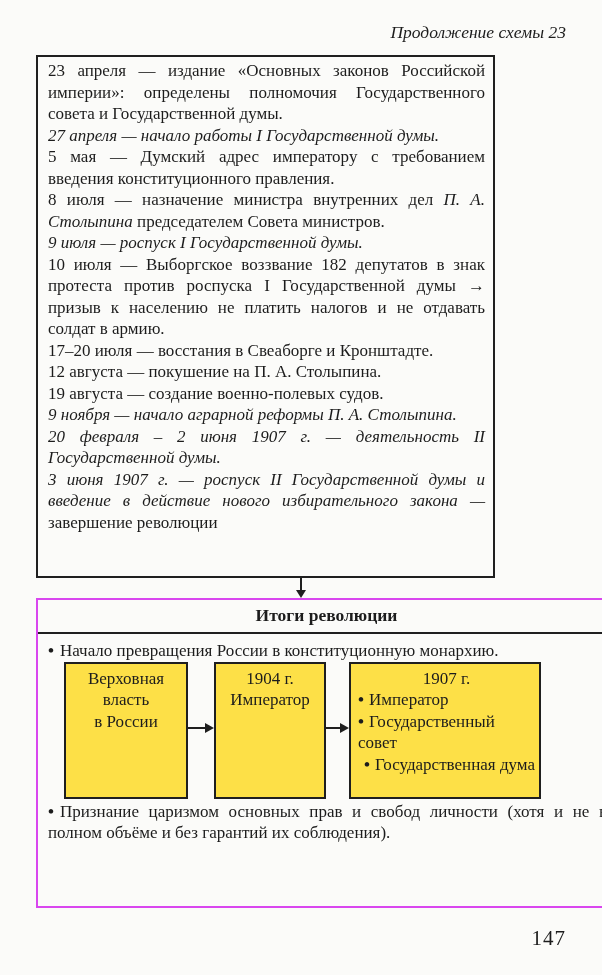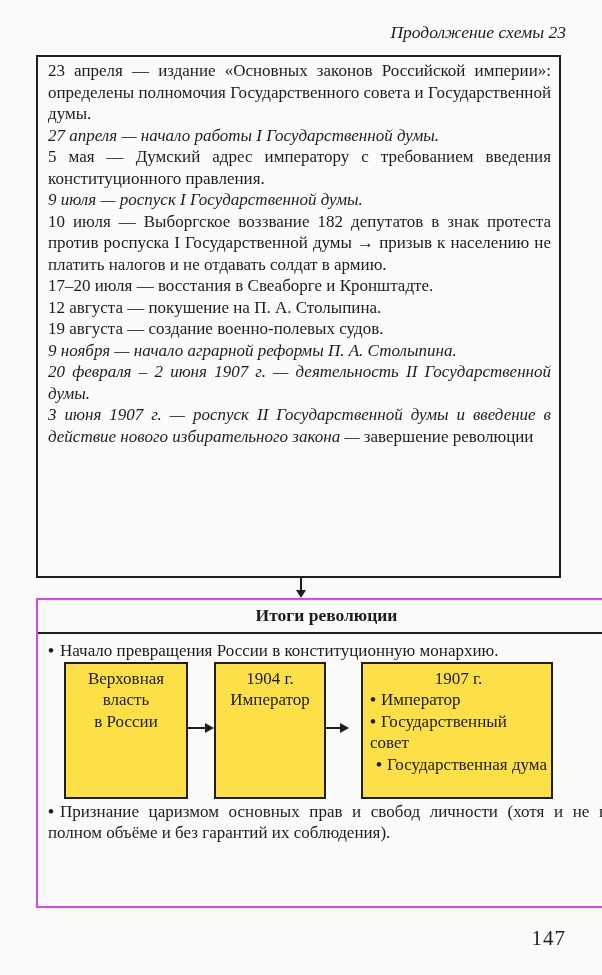--- a/index.html
+++ b/index.html
@@ -9,21 +9,21 @@
     font-family:"Liberation Serif","DejaVu Serif",serif;
     color:#1c1c1c;
     overflow:hidden;
   }
   .page{position:relative;width:602px;height:975px;background:#fbfbf9;}
   .caption{
     position:absolute;top:22px;right:36px;
     font-style:italic;font-size:17.5px;
   }
   .box1{
-    position:absolute;left:36px;top:55px;width:525px;height:523px;
+    position:absolute;left:36px;top:55px;width:459px;height:523px;
     border:2px solid #1f1f1f;box-sizing:border-box;
     padding:3px 8px 0 10px;overflow:hidden;
   }
   .events{font-size:17px;line-height:21.5px;text-align:justify;}
   .event{display:block;}
   .event .it{font-style:italic;}
   .event .rm{font-style:normal;}
   .varrow{position:absolute;left:294px;top:578px;width:14px;height:20px;}
   .varrow .shaft{position:absolute;left:6px;top:0;width:2px;height:13px;background:#1f1f1f;}
   .varrow .head{
@@ -44,21 +44,21 @@
   .bullet-p{text-align:justify;}
   .bullet-p .bullet{font-weight:bold;margin-right:6px;}
   .flow{position:relative;height:139px;margin-top:0;}
   .fbox{
     position:absolute;top:0;height:137px;box-sizing:border-box;
     border:2px solid #1f1f1f;background:#fde047;
     font-size:17px;line-height:21.5px;
   }
   .fbox-a{left:16px;width:124px;text-align:center;padding-top:4px;}
   .fbox-b{left:166px;width:112px;text-align:center;padding-top:4px;}
-  .fbox-c{left:301px;width:192px;padding:4px 4px 0 7px;margin-left:12px;}
+  .fbox-c{left:301px;width:192px;padding:4px 4px 0 7px;}
   .fbox-c .year{text-align:center;}
   .fbox-c .item .bullet{font-weight:bold;margin-right:5px;}
   .harrow{position:absolute;top:60px;height:12px;}
   .harrow-1{left:140px;width:26px;}
   .harrow-2{left:278px;width:23px;}
   .harrow .shaft{position:absolute;left:0;top:5px;height:2px;background:#1f1f1f;right:7px;}
   .harrow .head{
     position:absolute;right:0;top:1px;width:0;height:0;
     border-top:5px solid transparent;border-bottom:5px solid transparent;
     border-left:9px solid #1f1f1f;
@@ -73,20 +73,21 @@
 
 <div class="page">
 
   <div class="caption">Продолжение схемы 23</div>
 
   <div class="box1">
     <div class="events">
         <div class="event"><span class="rm">23 апреля — издание «Основных законов Российской империи»: определены полномочия Государственного совета и Государственной думы.</span></div>
         <div class="event"><span class="it">27 апреля — начало работы I Государственной думы.</span></div>
         <div class="event"><span class="rm">5 мая — Думский адрес императору с требованием введения конституционного правления.</span></div>
+        <div class="event"><span class="rm">8 июля — назначение министра внутренних дел </span><span class="it">П. А. Столыпина</span><span class="rm"> председателем Совета министров.</span></div>
         <div class="event"><span class="it">9 июля — роспуск I Государственной думы.</span></div>
         <div class="event"><span class="rm">10 июля — Выборгское воззвание 182 депутатов в знак протеста против роспуска I Государственной думы → призыв к населению не платить налогов и не отдавать солдат в армию.</span></div>
         <div class="event"><span class="rm">17–20 июля — восстания в Свеаборге и Кронштадте.</span></div>
         <div class="event"><span class="rm">12 августа — покушение на П. А. Столыпина.</span></div>
         <div class="event"><span class="rm">19 августа — создание военно-полевых судов.</span></div>
         <div class="event"><span class="it">9 ноября — начало аграрной реформы П. А. Столыпина.</span></div>
         <div class="event"><span class="it">20 февраля – 2 июня 1907 г. — деятельность II Государственной думы.</span></div>
         <div class="event"><span class="it">3 июня 1907 г. — роспуск II Государственной думы и введение в действие нового избирательного закона — </span><span class="rm">завершение революции</span></div>
       </div>
   </div>

